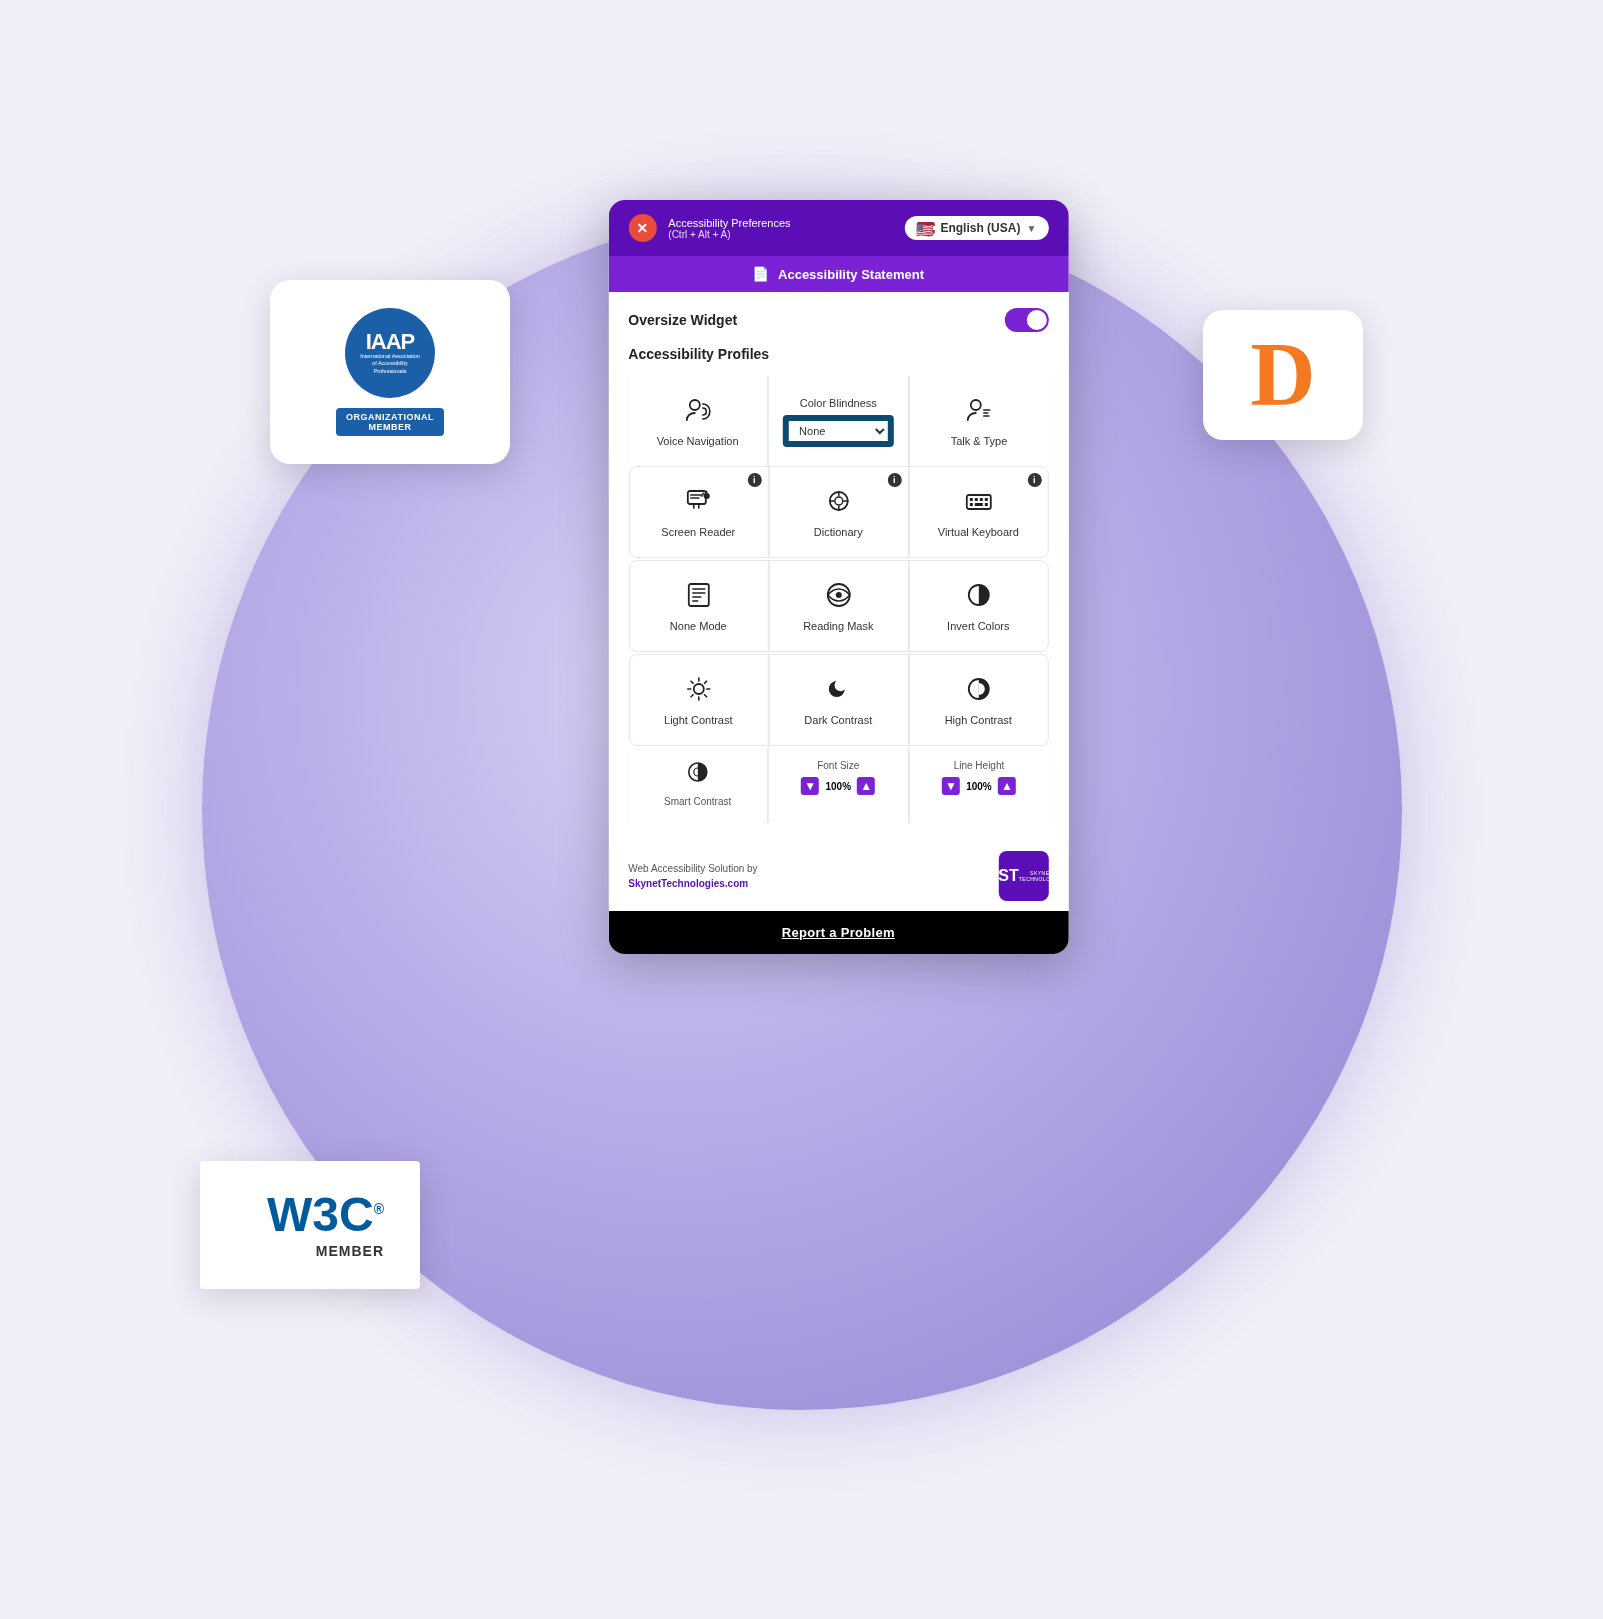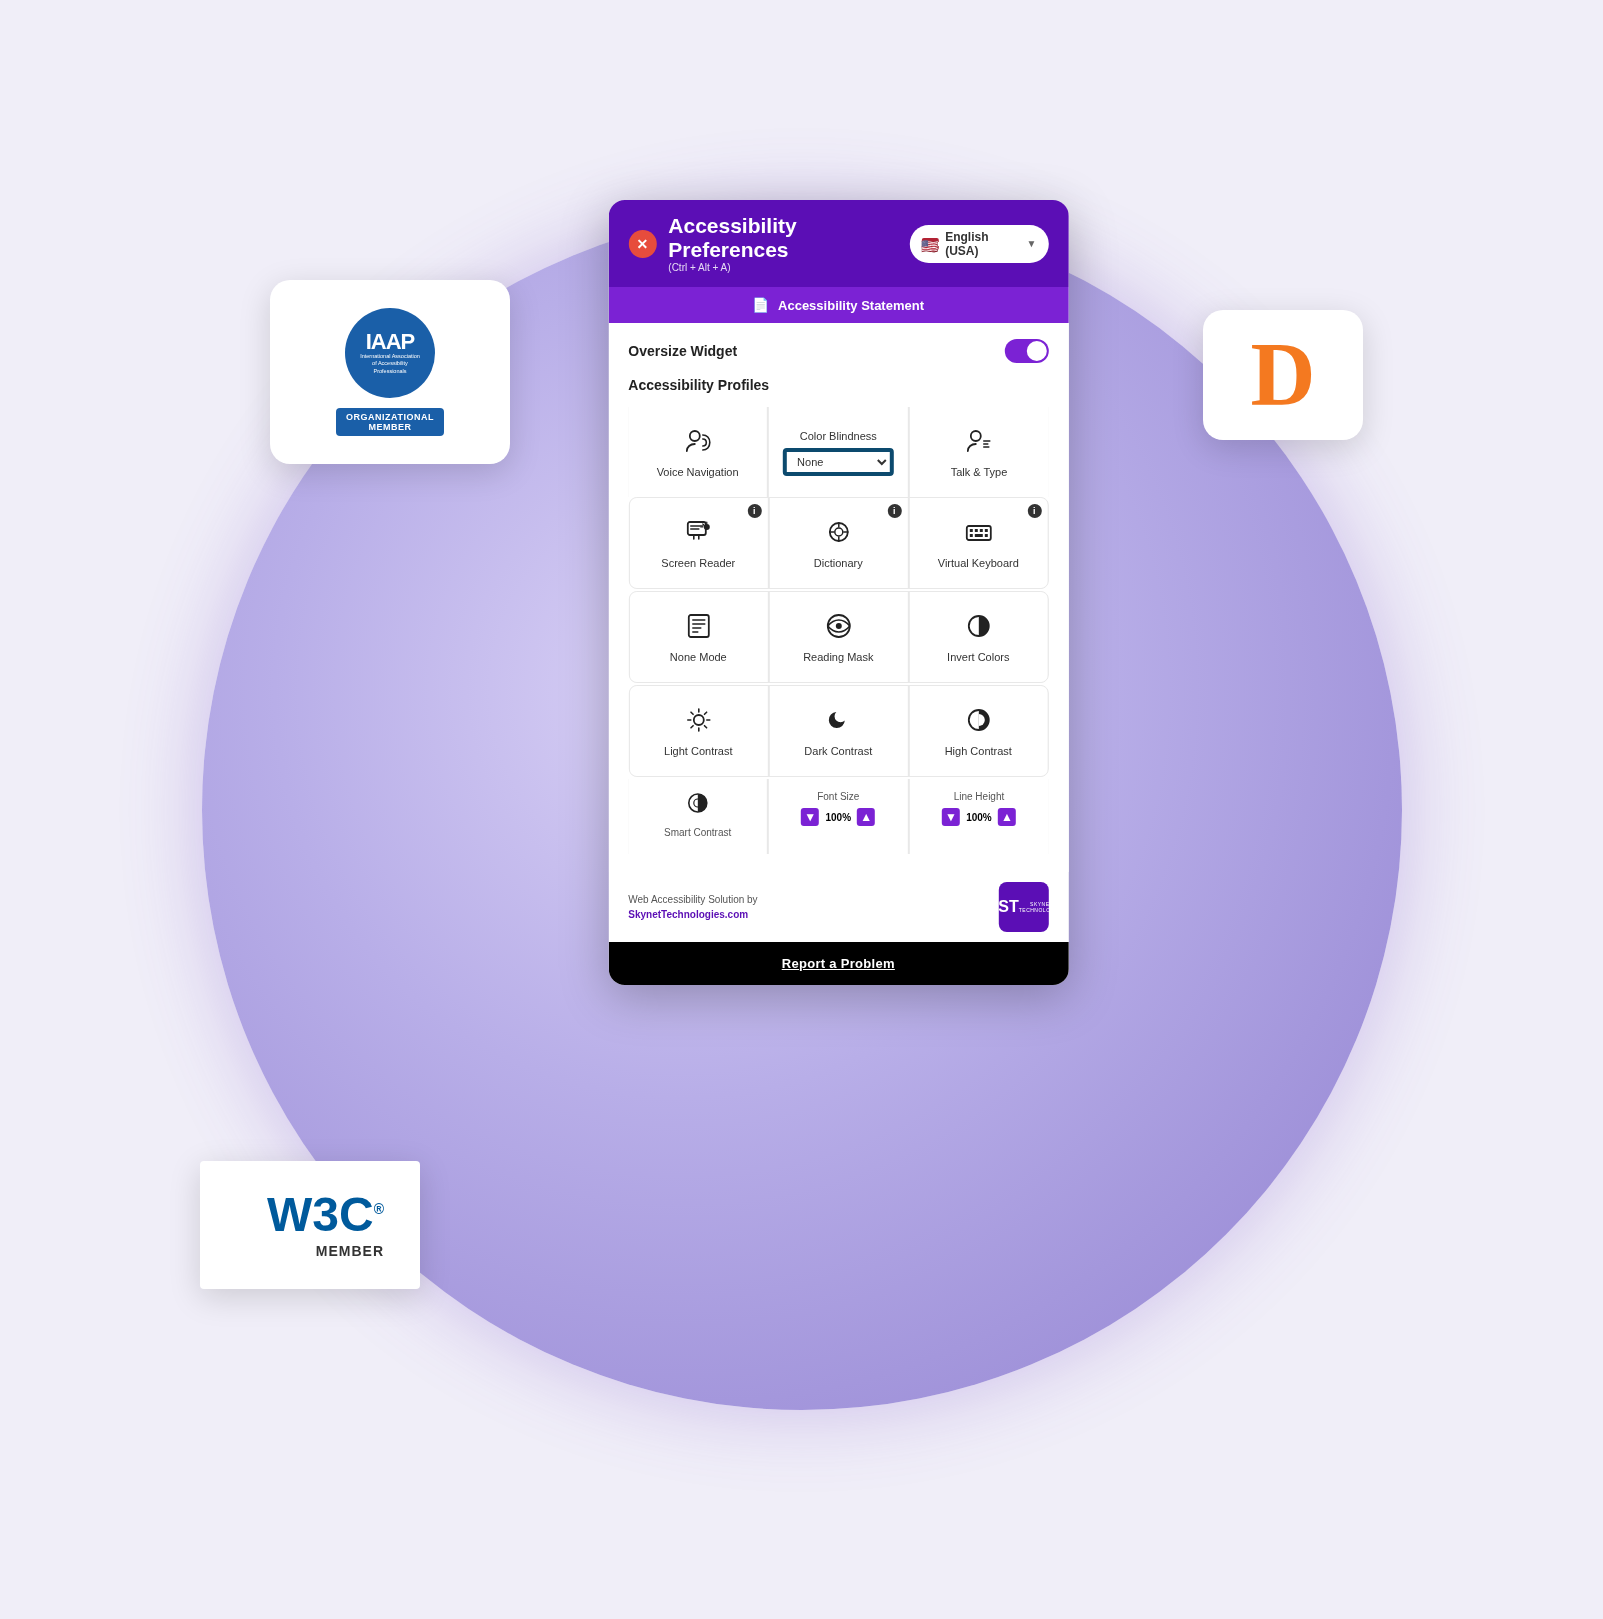--- a/index.html
+++ b/index.html
@@ -183,22 +183,22 @@
       font-weight: 700;
       cursor: pointer;
       flex-shrink: 0;
     }
 
     .header-title {
       color: white;
     }
 
     .header-title .title-main {
-      font-size: 21px;
-      font-weight: 700;
+      font-size: 11px;
+      font-weight: 400;
       display: block;
     }
 
     .header-title .title-sub {
       font-size: 10px;
       opacity: 0.85;
       display: block;
     }
 
     .lang-btn {
@@ -361,21 +361,21 @@
     }
 
     .color-blindness-cell .cb-label {
       font-size: 11px;
       color: #333;
       font-weight: 500;
       text-align: center;
     }
 
     .cb-select {
-      border: 4px solid #0c4a6e;
+      border: 6px solid #0c4a6e;
       border-radius: 4px;
       padding: 3px 6px;
       font-size: 11px;
       color: #333;
       background: white;
       cursor: pointer;
       width: 90%;
     }
 
     

